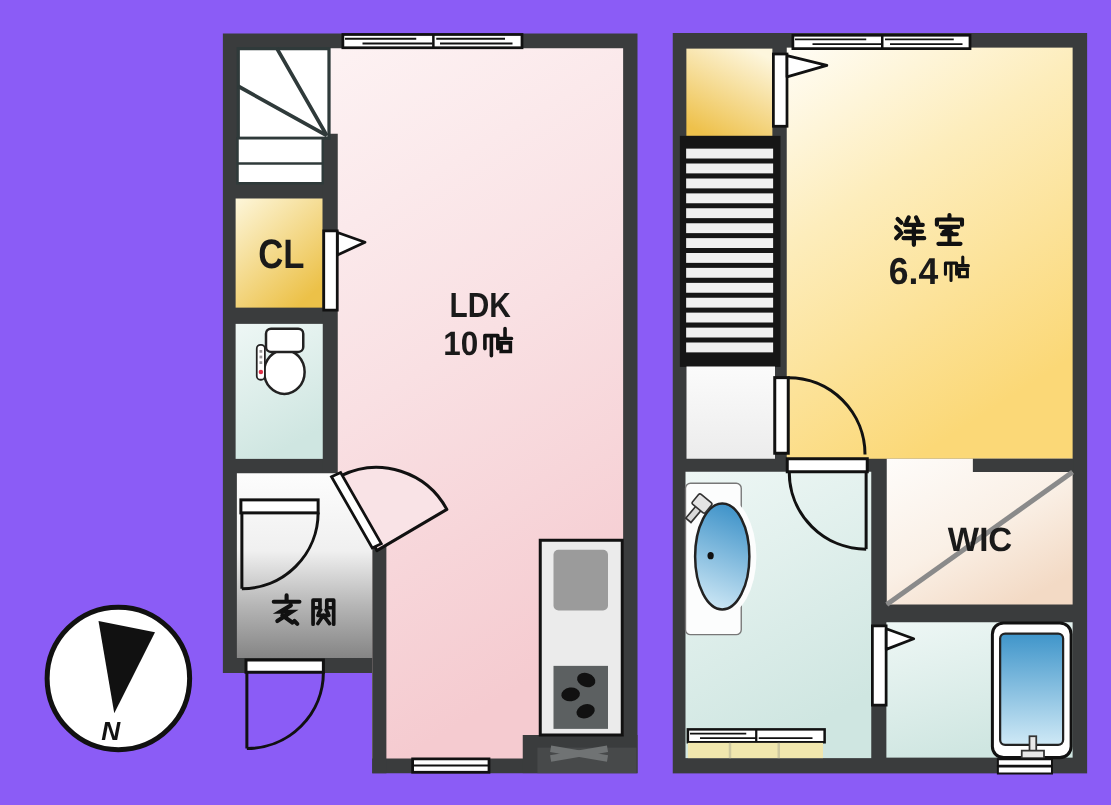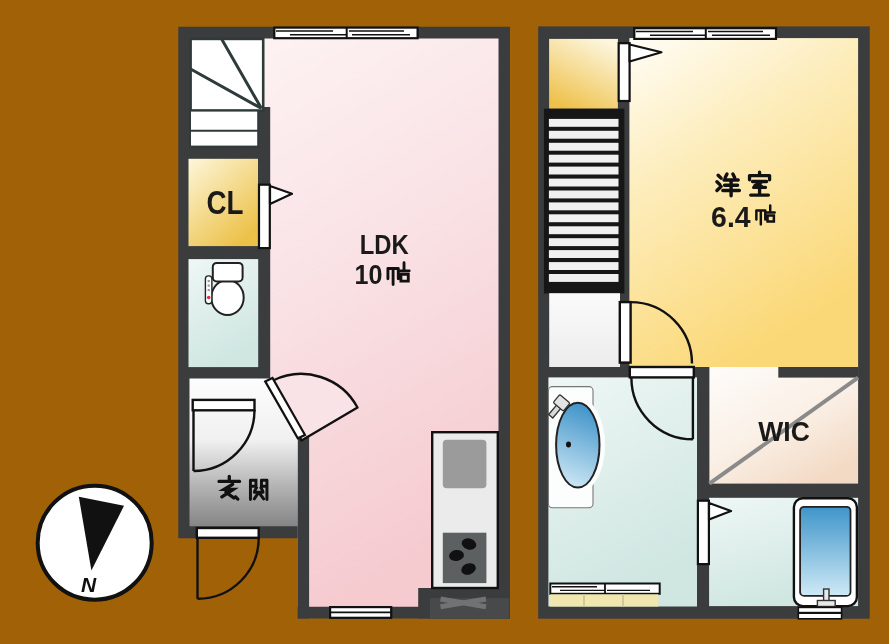--- a/index.html
+++ b/index.html
@@ -1,16 +1,16 @@
 <!DOCTYPE html>
 <html><head>
 <meta charset="utf-8">
 <style>
 html,body{margin:0;padding:0;background:#fff;}
-#wrap{position:relative;width:889px;height:644px;overflow:hidden;background:#a16207;font-family:"Liberation Sans",sans-serif;}
+#wrap{position:relative;width:889px;height:644px;overflow:hidden;background:#8b5cf6;font-family:"Liberation Sans",sans-serif;}
 </style>
 </head>
 <body>
 <div id="wrap">
 <svg width="889" height="644" viewBox="0 0 889 644" xmlns="http://www.w3.org/2000/svg">
 <defs>
 <linearGradient id="gPink" x1="0" y1="0" x2="0.25" y2="1">
   <stop offset="0" stop-color="#fdf2f3"></stop>
           <stop offset="0.5" stop-color="#f9e0e3"></stop>
           <stop offset="1" stop-color="#f5cbd0"></stop>

